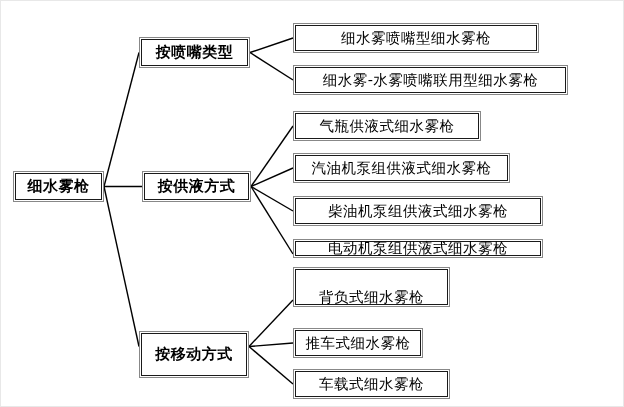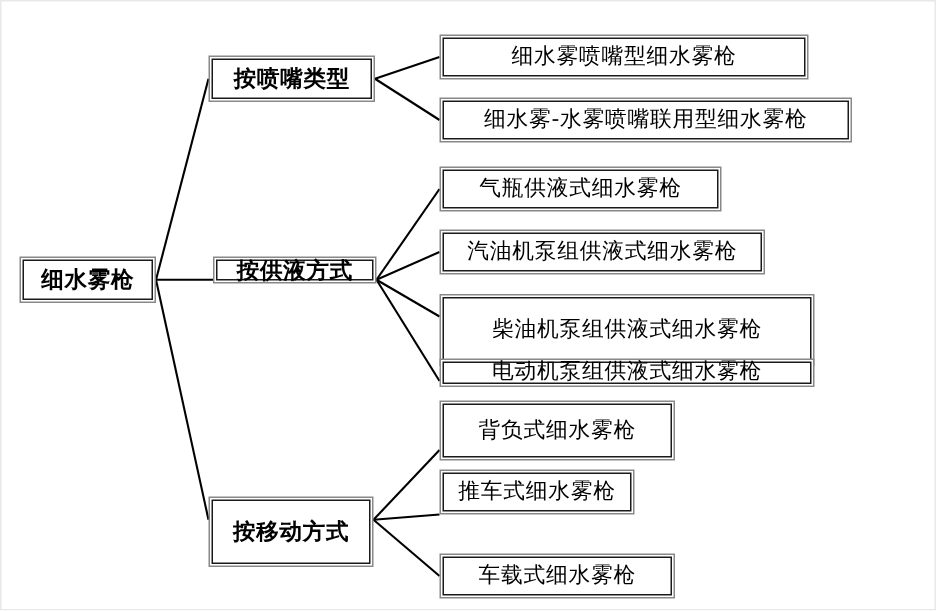--- a/index.html
+++ b/index.html
@@ -81,41 +81,41 @@
       </div>
       <div class="node node-branch" style="left: 140px; top: 38px; width: 107px; height: 27px;">
         <span class="node-label">按喷嘴类型</span>
       </div>
       <div class="node node-leaf" style="left: 294px; top: 24px; width: 242px; height: 26px;">
         <span class="node-label">细水雾喷嘴型细水雾枪</span>
       </div>
       <div class="node node-leaf" style="left: 294px; top: 66px; width: 271px; height: 26px;">
         <span class="node-label">细水雾-水雾喷嘴联用型细水雾枪</span>
       </div>
-      <div class="node node-branch" style="left: 143px; top: 172px; width: 105px; height: 14px;">
+      <div class="node node-branch" style="left: 143px; top: 172px; width: 105px; height: 27px;">
         <span class="node-label">按供液方式</span>
       </div>
       <div class="node node-leaf" style="left: 294px; top: 112px; width: 184px; height: 26px;">
         <span class="node-label">气瓶供液式细水雾枪</span>
       </div>
       <div class="node node-leaf" style="left: 294px; top: 154px; width: 213px; height: 26px;">
         <span class="node-label">汽油机泵组供液式细水雾枪</span>
       </div>
-      <div class="node node-leaf" style="left: 294px; top: 197px; width: 246px; height: 44px;">
+      <div class="node node-leaf" style="left: 294px; top: 197px; width: 246px; height: 26px;">
         <span class="node-label">柴油机泵组供液式细水雾枪</span>
       </div>
       <div class="node node-leaf" style="left: 294px; top: 240px; width: 246px; height: 15px;">
         <span class="node-label">电动机泵组供液式细水雾枪</span>
       </div>
       <div class="node node-branch" style="left: 140px; top: 332px; width: 106px; height: 43px;">
         <span class="node-label">按移动方式</span>
       </div>
-      <div class="node node-leaf" style="left: 294px; top: 268px; width: 153px; height: 36px;">
+      <div class="node node-leaf" style="left: 294px; top: 268px; width: 153px; height: 36px; align-items: flex-end;">
         <span class="node-label">背负式细水雾枪</span>
       </div>
-      <div class="node node-leaf" style="left: 294px; top: 314px; width: 126px; height: 26px; text-align: right;">
+      <div class="node node-leaf" style="left: 294px; top: 329px; width: 126px; height: 26px; text-align: right;">
         <span class="node-label">推车式细水雾枪</span>
       </div>
       <div class="node node-leaf" style="left: 294px; top: 370px; width: 153px; height: 26px;">
         <span class="node-label">车载式细水雾枪</span>
       </div>
     </div>
 </div>
 
 </body></html>

